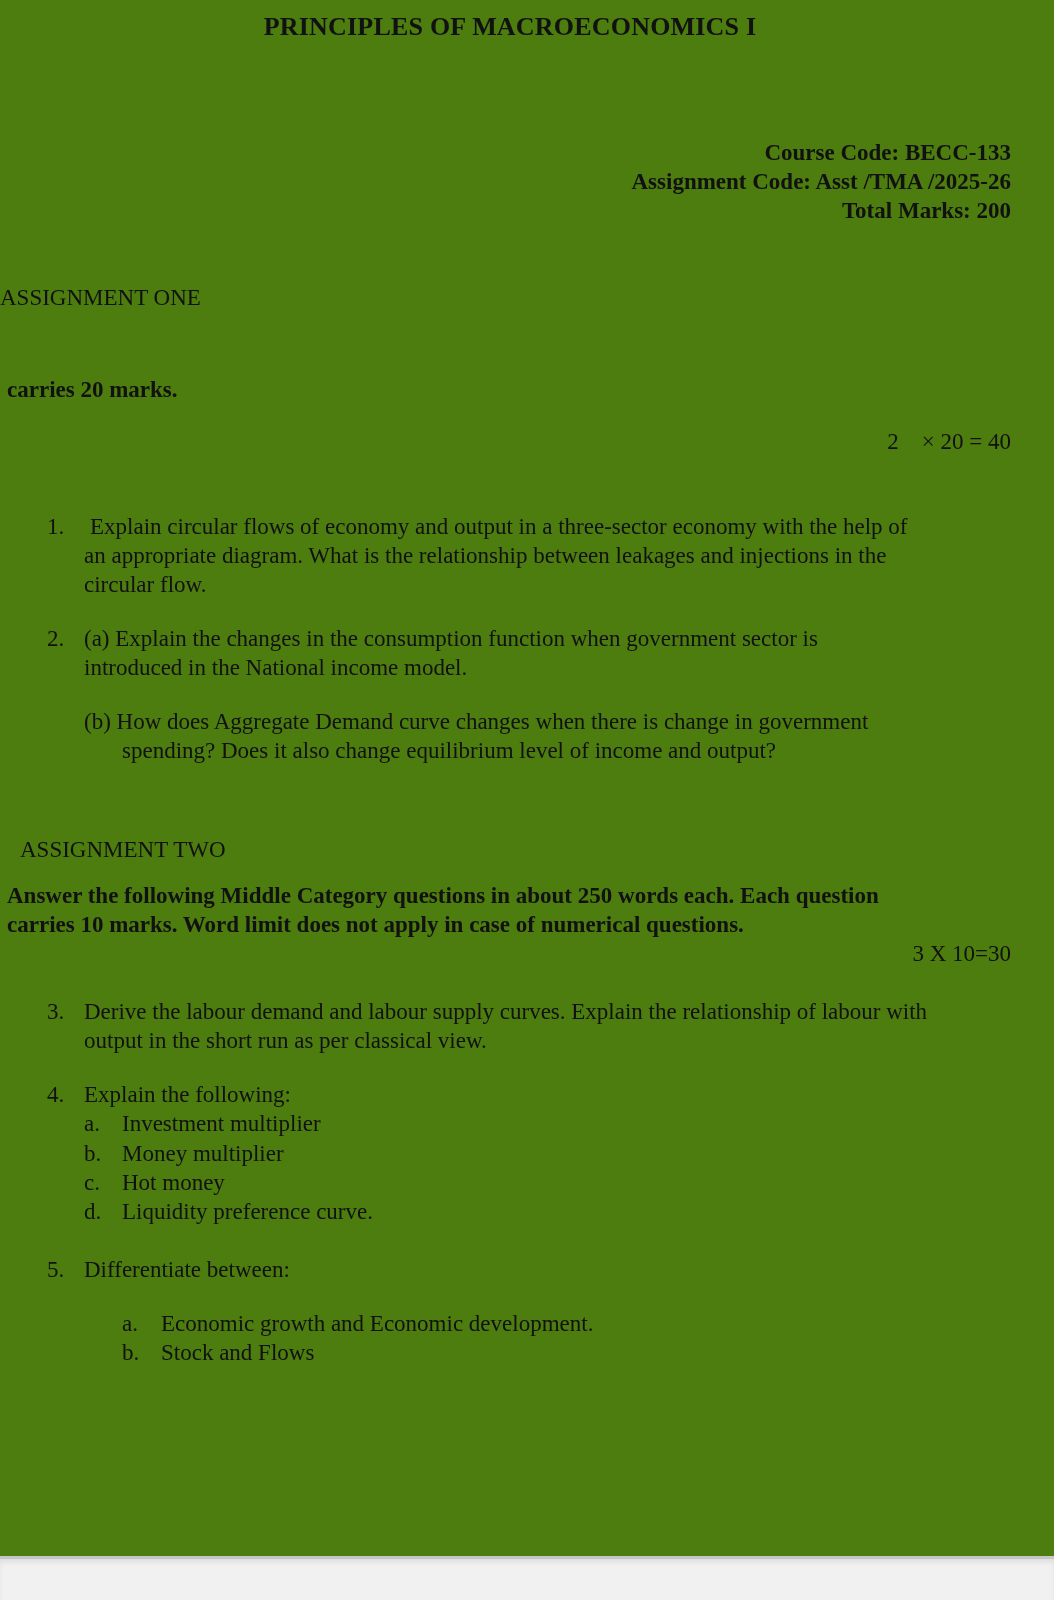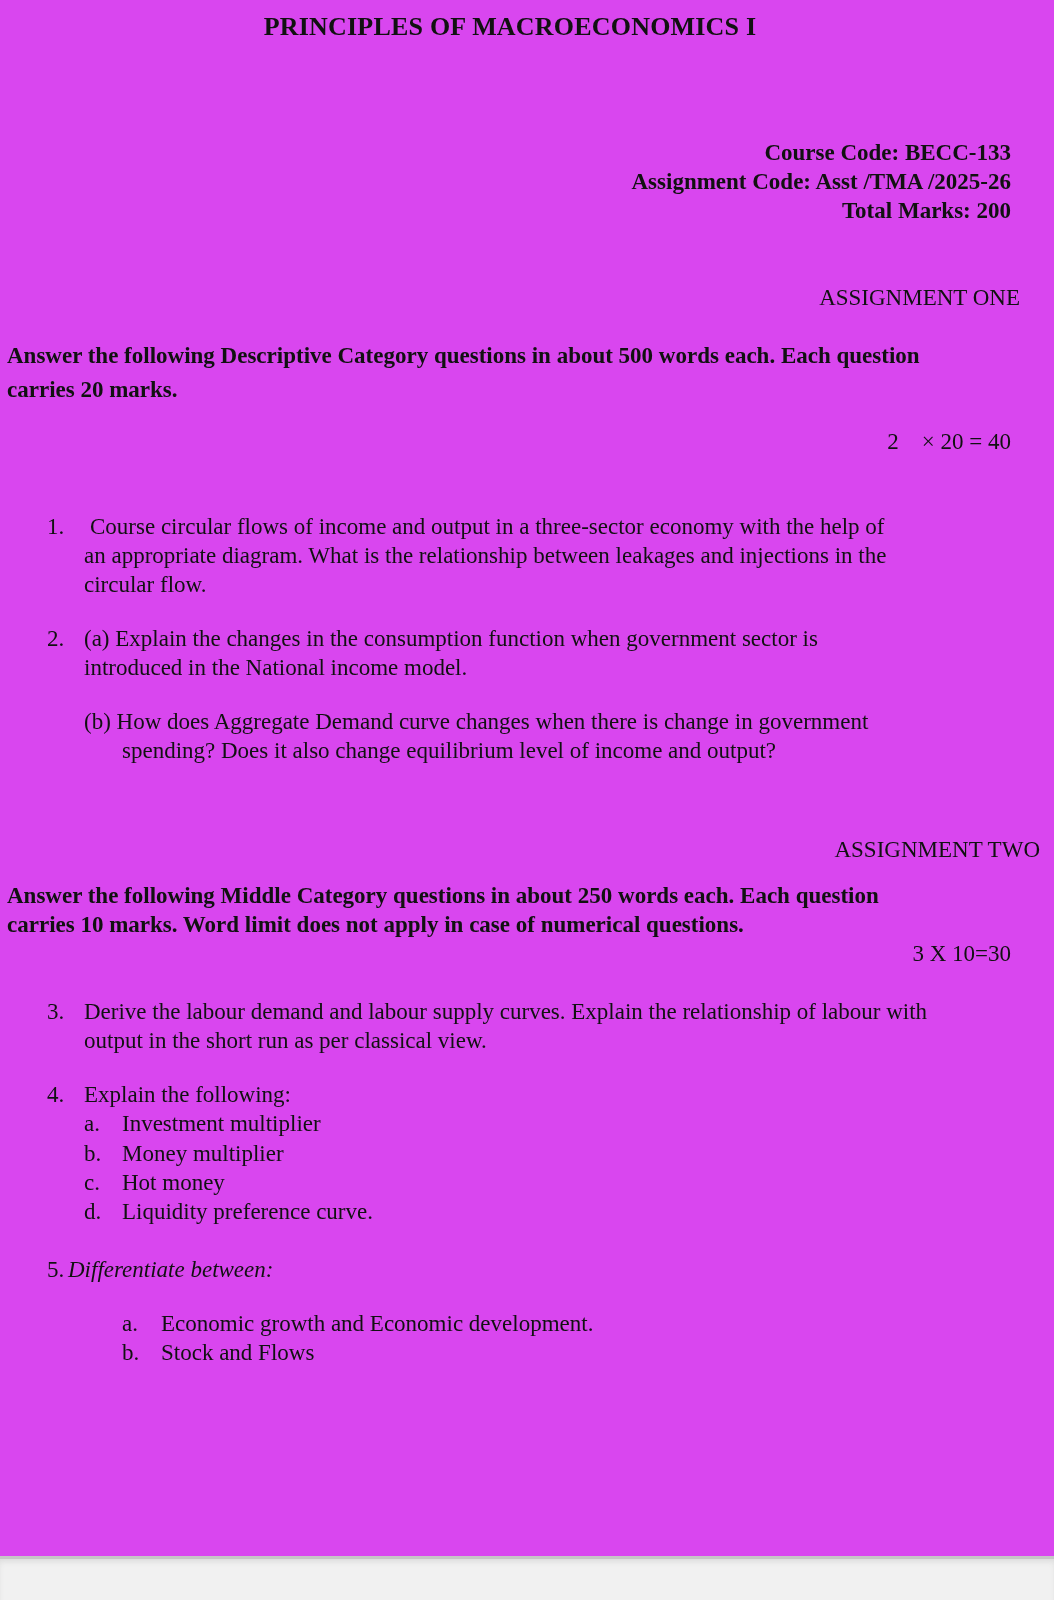--- a/index.html
+++ b/index.html
@@ -3,59 +3,58 @@
   <meta charset="utf-8">
   <style>
     html, body { margin: 0; padding: 0; }
     body {
       width: 1054px; height: 1600px; overflow: hidden;
       background: #fefefe;
       font-family: "Liberation Serif", "DejaVu Serif", serif;
       color: #111;
       position: relative;
     }
-    .page { position: absolute; left: 0; top: 0; width: 1054px; height: 1556px; background: #d946ef; }
+    .page { position: absolute; left: 0; top: 0; width: 1054px; height: 1556px; background: #4d7c0f; }
     .bottom-bar {
       position: absolute; left: 0; top: 1556px; width: 1054px; height: 44px;
       background: #f1f1f1;
       border-top: 3px solid #c6c6c6;
       box-shadow: inset 0 4px 6px -2px #d8d8d8;
     }
     .abs { position: absolute; white-space: nowrap; }
     .title { font-weight: bold; font-size: 26px; left: 0; width: 1020px; text-align: center; letter-spacing: 0.2px; }
     .subtitle { font-weight: bold; font-size: 26px; left: 0; width: 1020px; text-align: center; }
     .meta { font-weight: bold; font-size: 23px; right: 43px; text-align: right; }
-    .section-head { font-size: 23px; left: 0; width: 1020px; text-align: right; }
+    .section-head { font-size: 23px; left: 0; width: 1020px; text-align: left; }
     .instr { font-weight: bold; font-size: 23px; left: 7px; }
     .marks { font-size: 23px; right: 43px; text-align: right; }
     .q { font-size: 23px; }
   </style>
 </head>
 <body>
 
 <div class="page">
 
   <div class="abs title" style="top:12px;">PRINCIPLES OF MACROECONOMICS I</div>
 
   <div class="abs meta" style="top:140px;">Course Code: BECC-133</div>
   <div class="abs meta" style="top:169px;">Assignment Code: Asst /TMA /2025-26</div>
   <div class="abs meta" style="top:198px;">Total Marks: 200</div>
 
   <div class="abs section-head" style="top:285px;">ASSIGNMENT ONE</div>
 
-  <div class="abs instr" style="top:343px;">Answer the following Descriptive Category questions in about 500 words each. Each question</div>
   <div class="abs instr" style="top:377px;text-align:center;">carries 20 marks.</div>
 
   <div class="abs marks" style="top:429px;">
     <span>2</span>&nbsp;&nbsp;&nbsp;&nbsp;<span>× 20 = 40</span>
   </div>
 
   <div>
     <div class="abs q" style="top:514px; left:47px;">1.</div>
-    <div class="abs q" style="top:514px; left:90px;">Course circular flows of income and output in a three-sector economy with the help of</div>
+    <div class="abs q" style="top:514px; left:90px;">Explain circular flows of economy and output in a three-sector economy with the help of</div>
     <div class="abs q" style="top:543px; left:84px;">an appropriate diagram. What is the relationship between leakages and injections in the</div>
     <div class="abs q" style="top:572px; left:84px;">circular flow.</div>
   </div>
 
   <div>
     <div class="abs q" style="top:626px; left:47px;">2.</div>
     <div class="abs q" style="top:626px; left:84px;">(a) Explain the changes in the consumption function when government sector is</div>
     <div class="abs q" style="top:655px; left:84px;">introduced in the National income model.</div>
     <div class="abs q" style="top:709px; left:84px;">(b) How does Aggregate Demand curve changes when there is change in government</div>
     <div class="abs q" style="top:738px; left:122px;">spending? Does it also change equilibrium level of income and output?</div>
@@ -85,21 +84,21 @@
 
     <div class="abs q" style="top:1170px; left:84px;">c.</div>
     <div class="abs q" style="top:1170px; left:122px;">Hot money</div>
 
     <div class="abs q" style="top:1199px; left:84px;">d.</div>
     <div class="abs q" style="top:1199px; left:122px;">Liquidity preference curve.</div>
   </div>
 
   <div>
     <div class="abs q" style="top:1257px; left:47px;">5.</div>
-    <div class="abs q" style="top:1257px; left:68px;font-style:italic;">Differentiate between:</div>
+    <div class="abs q" style="top:1257px; left:84px;">Differentiate between:</div>
 
     <div class="abs q" style="top:1311px; left:122px;">a.</div>
     <div class="abs q" style="top:1311px; left:161px;text-align:right;">Economic growth and Economic development.</div>
 
     <div class="abs q" style="top:1340px; left:122px;">b.</div>
     <div class="abs q" style="top:1340px; left:161px;">Stock and Flows</div>
   </div>
 
 </div>
 

